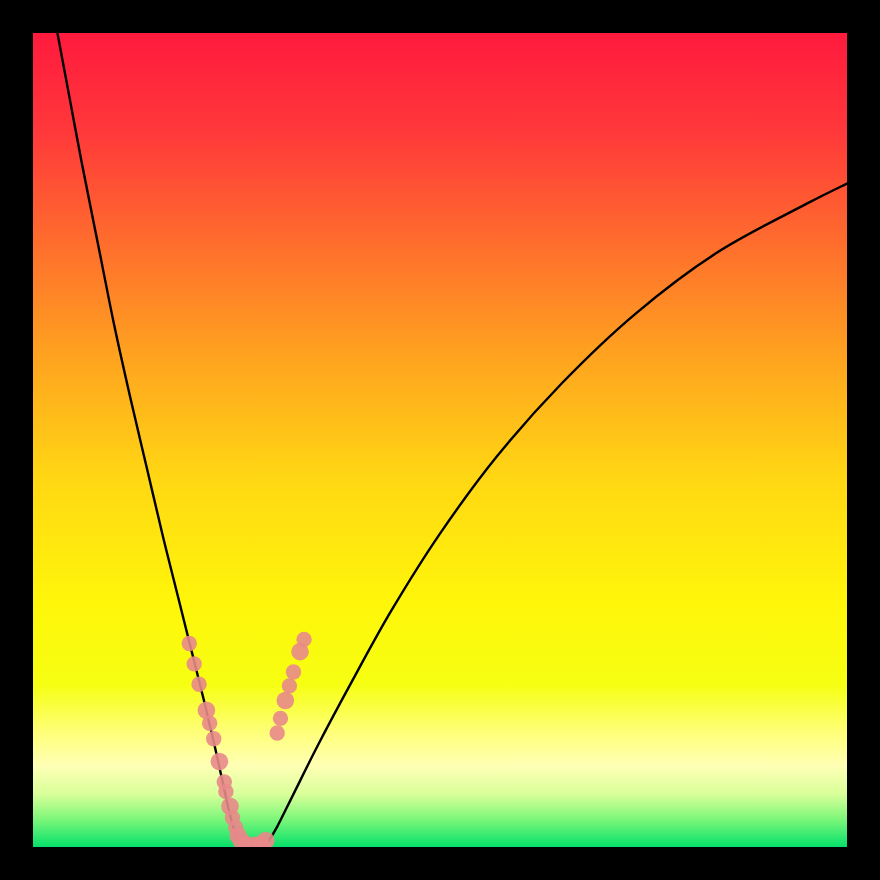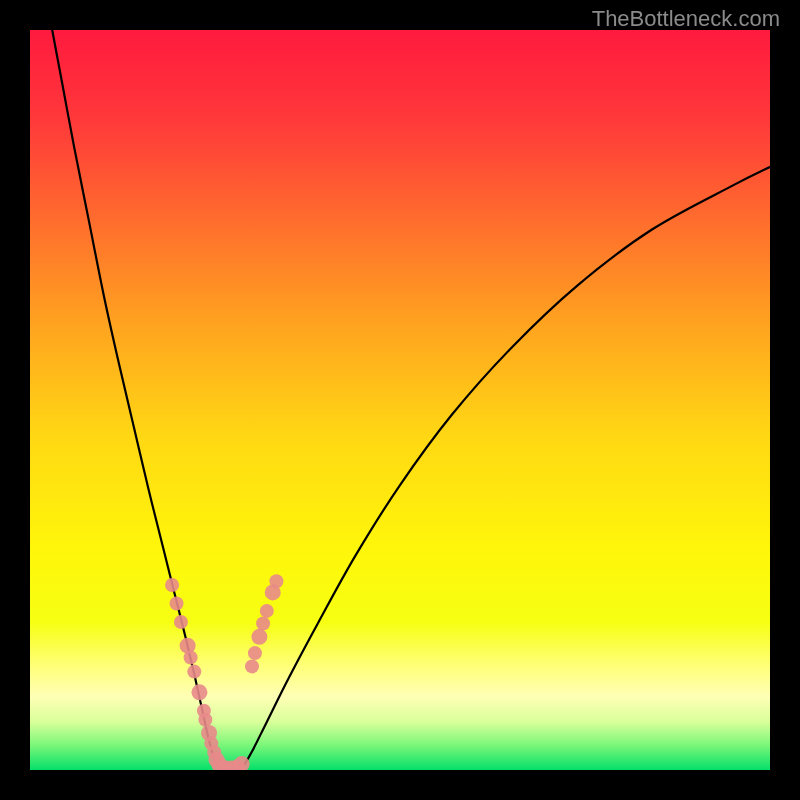--- a/index.html
+++ b/index.html
@@ -4,21 +4,20 @@
 <style>
   html,body{margin:0;padding:0;width:800px;height:800px;overflow:hidden;background:#000;font-family:Arial,Helvetica,sans-serif}
   .frame{position:absolute;inset:0;background:#000}
   .plot{position:absolute;left:30px;top:30px;width:740px;height:740px}
   .watermark{position:absolute;top:6px;right:20px;color:#8b8b8b;font-size:22px;font-weight:400;z-index:5}
   svg{display:block}
 </style>
 </head>
 <body>
 <div class="frame">
-  <div class="watermark">TheBottleneck.com</div>
   <div class="plot">
     <svg id="svg" width="740" height="740" viewBox="0 0 740 740" preserveAspectRatio="none">
         <defs>
           <linearGradient id="bg" x1="0" y1="0" x2="0" y2="1">
             <stop offset="0%" stop-color="#ff1a3e"></stop>
             <stop offset="12%" stop-color="#ff383a"></stop>
             <stop offset="25%" stop-color="#ff6a2e"></stop>
             <stop offset="40%" stop-color="#ffa41f"></stop>
             <stop offset="55.00000000000001%" stop-color="#ffd813"></stop>
             <stop offset="70%" stop-color="#fff60a"></stop>

